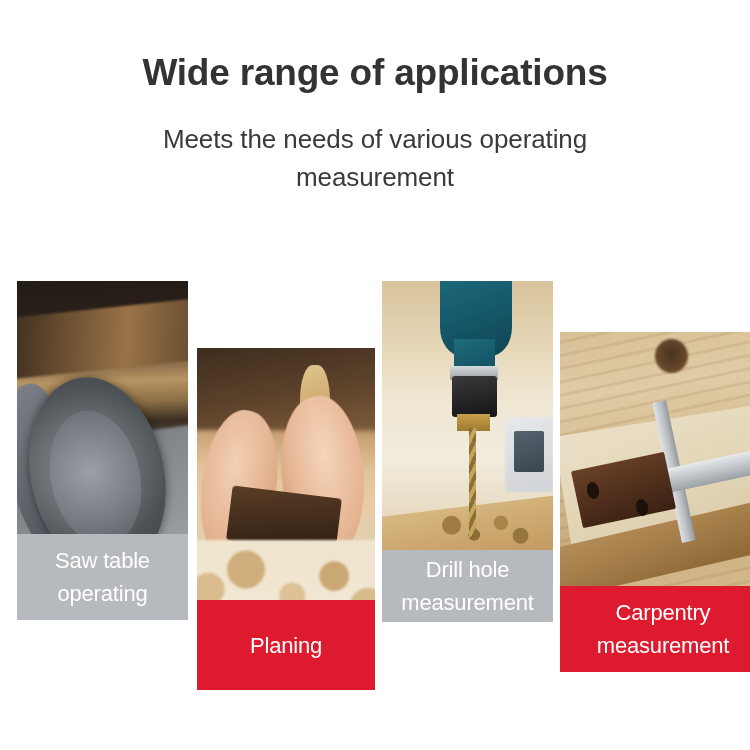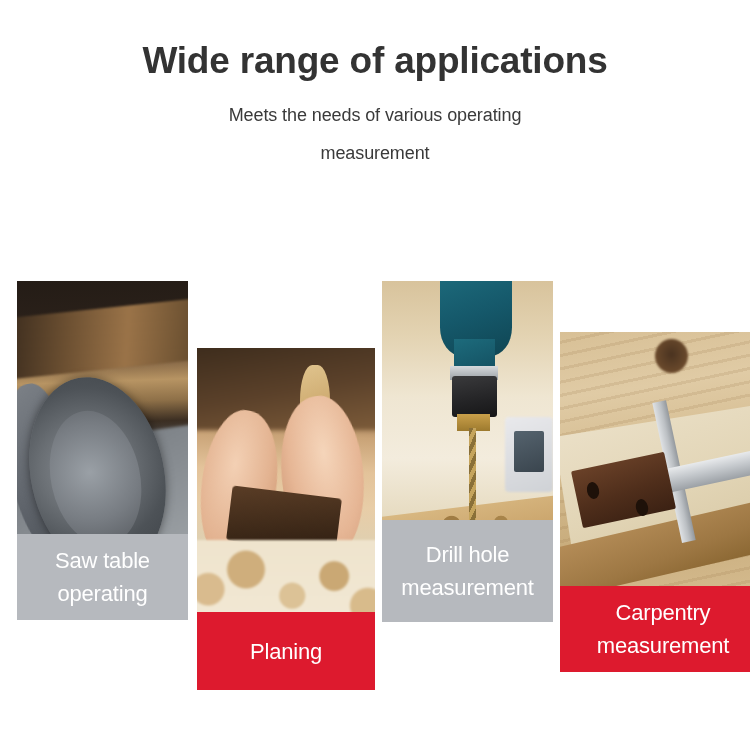--- a/index.html
+++ b/index.html
@@ -23,32 +23,32 @@
 
   
   .header {
     position: absolute;
     left: 0;
     top: 0;
     width: 750px;
     text-align: center;
   }
   .title {
-    margin: 0;
+    margin: 12px;
     padding-top: 38px;
     font-size: 37px;
     line-height: 46px;
     font-weight: bold;
     color: #333333;
     letter-spacing: -0.2px;
   }
   .subtitle {
     margin: 0;
     padding-top: 12px;
-    font-size: 18px;
+    font-size: 26px;
     line-height: 38px;
     font-weight: normal;
     color: #3a3a3a;
     letter-spacing: -0.1px;
   }
   .subtitle .sub-line {
     display: block;
   }
 
   
@@ -338,41 +338,41 @@
   <div class="panel" style="left:197px; top:348px; width:178px; height:342px;">
     <div class="panel-photo">
       <div class="ph p2-bg"></div>
       <div class="ph p2-darktop"></div>
       <div class="ph p2-knob"></div>
       <div class="ph p2-hand-l"></div>
       <div class="ph p2-hand-r"></div>
       <div class="ph p2-plane"></div>
       <div class="ph p2-shavings"></div>
     </div>
-    <div class="panel-caption cap-red" style="height:78px;gap:40px;">
+    <div class="panel-caption cap-red" style="height:90px;gap:40px;">
       <span class="cap-line">Planing</span>
     </div>
   </div>
 
   <div class="panel" style="left:382px; top:281px; width:171px; height:341px;">
     <div class="panel-photo">
       <div class="ph p3-bg"></div>
       <div class="ph p3-phone"></div>
       <div class="ph p3-phone-scr"></div>
       <div class="ph p3-bench"></div>
       <div class="ph p3-board"></div>
       <div class="ph p3-chips"></div>
       <div class="ph p3-body"></div>
       <div class="ph p3-neck"></div>
       <div class="ph p3-ring"></div>
       <div class="ph p3-chuck"></div>
       <div class="ph p3-collar"></div>
       <div class="ph p3-bit"></div>
     </div>
-    <div class="panel-caption cap-gray" style="height:102px;">
+    <div class="panel-caption cap-gray" style="height:72px;">
       <span class="cap-line">Drill hole</span>
       <span class="cap-line">measurement</span>
     </div>
   </div>
 
   <div class="panel" style="left:560px; top:332px; width:206px; height:340px;">
     <div class="panel-photo">
       <div class="ph p4-bg"></div>
       <div class="ph p4-grain"></div>
       <div class="ph p4-knot"></div>

